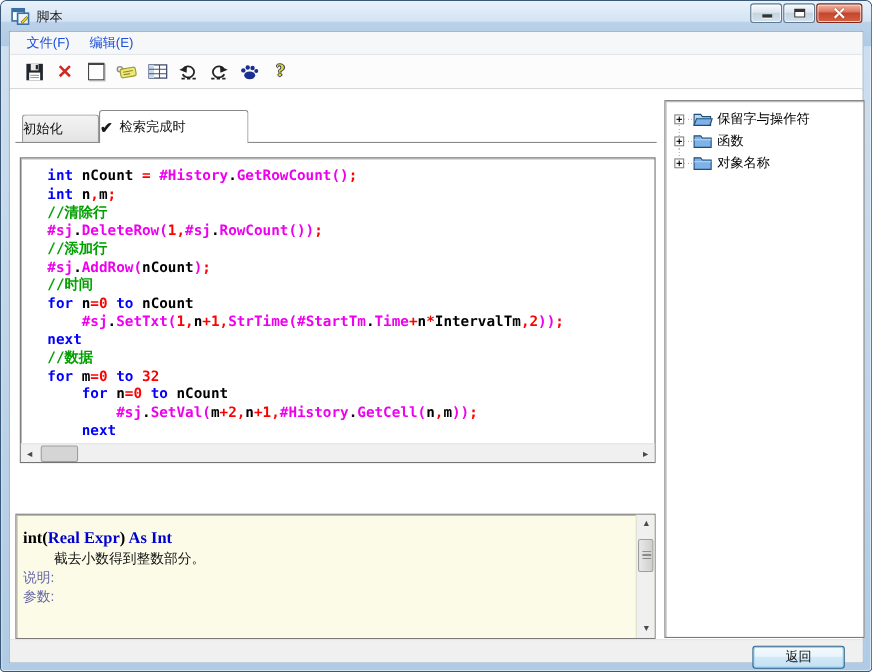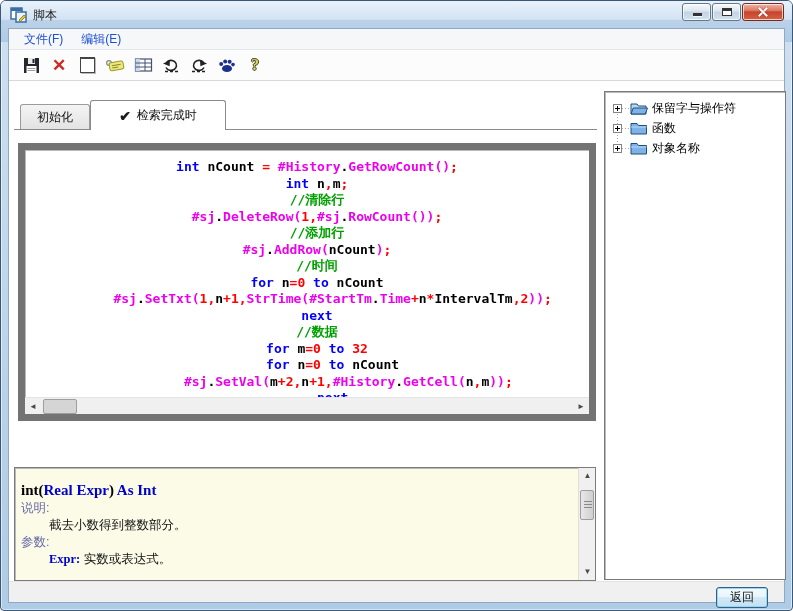--- a/index.html
+++ b/index.html
@@ -41,31 +41,31 @@
              display:flex; align-items:center; padding-left:8px; }
   .tbtn { width:28px; height:24px; display:flex; align-items:center; justify-content:center; }
   .x-glyph { color:#CE2A24; font-size:17px; font-weight:bold; line-height:1; }
   .q-glyph { color:#DADA46; font-size:16px; font-weight:bold; font-family:"Liberation Serif",serif;
              text-shadow:-1px 0 #444,1px 0 #444,0 -1px #444,0 1px #444; }
   .new-glyph { width:15px; height:16px; background:#fff; border:1px solid #444; border-top:2px solid #444; box-shadow:1px 1px 0 #bbb; }
 
   .main { position:absolute; left:0; right:0; top:53px; bottom:0; background:#fff; }
 
   
-  .tab { position:absolute; font-size:12px; color:#111; display:flex; align-items:center; justify-content:center; }
+  .tab { position:absolute; font-size:12px; color:#111; display:flex; align-items:center; }
   .tab-inactive { left:11px; top:22px; width:70px; height:25px; border:1px solid #9B9B9B; border-bottom:none;
                   border-radius:3px 3px 0 0; background:linear-gradient(180deg,#F4F4F4,#E3E3E3); }
   .tab-active { left:81px; top:18px; width:136px; height:30px; border:1px solid #8A8A8A; border-bottom:none;
                 border-radius:3px 3px 0 0; background:#fff; z-index:2; }
   .tab-check { font-size:14px; font-weight:bold; color:#1A1A1A; margin-right:6px; }
   .tabline { position:absolute; left:5px; top:47px; width:583px; height:1px; background:#8A8A8A; }
 
   
   .codebox { position:absolute; left:9px; top:61px; width:578px; height:278px; background:#fff;
-             border:7px solid #737373; box-shadow:inset 1px 1px 0 #B9B9B9;text-align:center; }
+             border:1px solid #737373; box-shadow:inset 1px 1px 0 #B9B9B9; }
   .code-content { position:absolute; left:0; top:0; right:0; bottom:17px; overflow:hidden;
                   padding:9px 4px 0 24px; font-family:"DejaVu Sans Mono", monospace;
                   font-size:13px; font-weight:bold; line-height:16.5px; white-space:pre; }
   .tk-k { color:#0000FF; } .tk-i { color:#000000; } .tk-o { color:#EE00EE; }
   .tk-n { color:#FF0000; } .tk-c { color:#00A000; } .tk-d { color:#000000; }
 
   .hscroll { position:absolute; left:0; right:0; bottom:0; height:17px; background:#F0F0F0; border-top:1px solid #E3E3E3;
              display:flex; align-items:center; }
   .sb-arrow { width:16px; height:17px; display:flex; align-items:center; justify-content:center;
               font-size:8px; color:#4A4A4A; flex:0 0 auto; }
@@ -101,21 +101,21 @@
   .expander { width:9px; height:9px; border:1px solid #848484; background:#fff; position:relative; flex:0 0 auto;
               margin-left:2px; z-index:1; }
   .expander::before { content:""; position:absolute; left:1px; top:3px; width:5px; height:1px; background:#000; }
   .expander::after { content:""; position:absolute; left:3px; top:1px; width:1px; height:5px; background:#000; }
   .tree-dash { width:7px; height:1px; background:repeating-linear-gradient(90deg,#A8A8A8 0 1px,transparent 1px 3px); flex:0 0 auto; }
   .tree-folder { width:18px; height:14px; margin:0 4px 0 1px; flex:0 0 auto; }
   .tree-label { font-size:12px; color:#000; white-space:nowrap; }
 
   
   .footer { position:absolute; left:0; right:0; top:499px; bottom:0; background:#F0F0F0; border-top:1px solid #E4E4E4; }
-  .return-btn { position:absolute; right:16px; top:5px; width:52px; height:21px; border:1px solid #2C628B; border-radius:3px;
+  .return-btn { position:absolute; right:16px; top:5px; width:84px; height:21px; border:1px solid #2C628B; border-radius:3px;
                 background:linear-gradient(180deg,#F4FAFE 0%,#E9F5FC 45%,#D2E9F7 50%,#C3E0F3 100%);
                 box-shadow:inset 0 0 0 1px #9CD4EE; font-size:12px; color:#111;
                 display:flex; align-items:center; justify-content:center; }
 </style>
 </head>
 <body>
 
 <div class="window">
 
   <div class="titlebar">
@@ -227,24 +227,23 @@
           <div class="sb-arrow">◄</div>
           <div class="h-thumb"></div>
           <div class="h-spacer"></div>
           <div class="sb-arrow">►</div>
         </div>
       </div>
 
       <div class="helpbox">
         <div class="help-content">
           <div class="help-line help-sig"><span class="sig-b">int(</span><span class="sig-u">Real Expr</span><span class="sig-b">)</span><span class="sig-u"> As Int</span></div>
+          <div class="help-line help-indent">截去小数得到整数部分。</div>
           <div class="help-line help-label">说明:</div>
-          <div class="help-line help-indent">截去小数得到整数部分。</div>
           <div class="help-line help-label">参数:</div>
-          <div class="help-line help-indent"><span class="param-name">Expr:</span><span> 实数或表达式。</span></div>
         </div>
         <div class="vscroll">
           <div class="v-up">▲</div>
           <div class="v-thumb">
               <div class="v-grip"></div>
             </div>
           <div class="v-down">▼</div>
         </div>
       </div>
 

